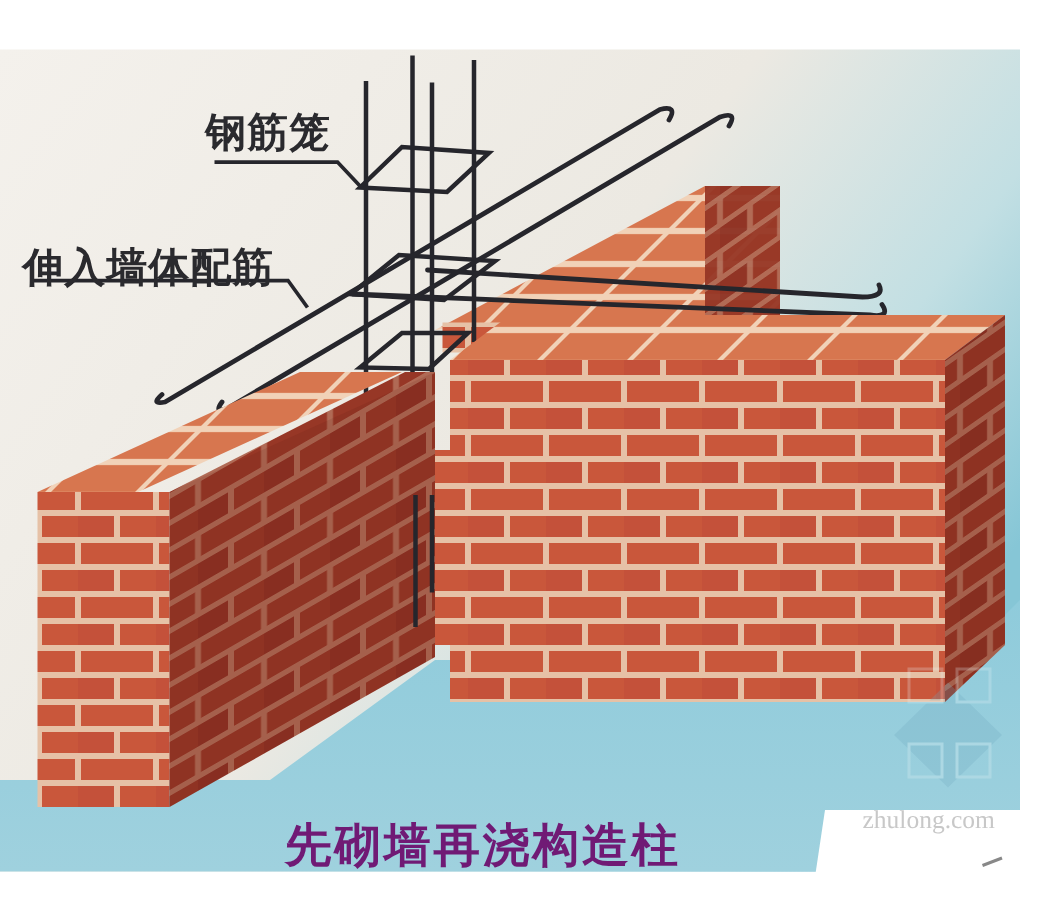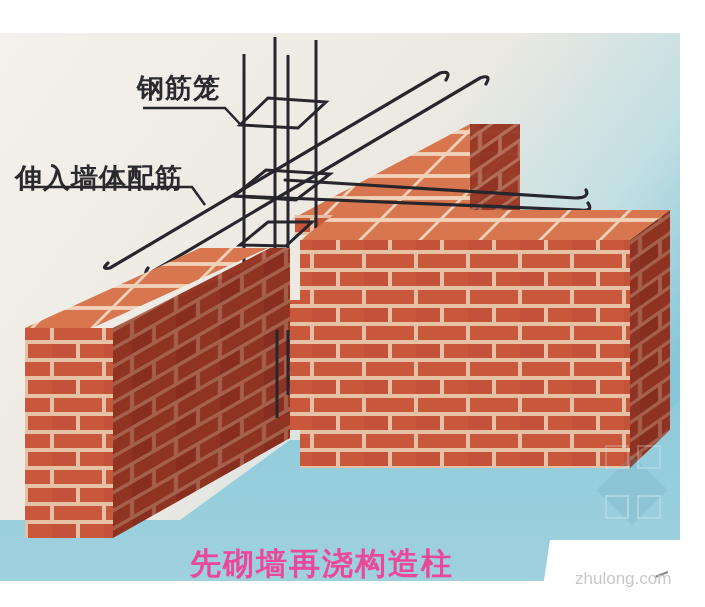--- a/index.html
+++ b/index.html
@@ -1,22 +1,22 @@
 <!DOCTYPE html>
 <html><head>
 <meta charset="utf-8">
 <style>
   html,body{margin:0;padding:0;background:#ffffff;}
   body{width:705px;height:607px;position:relative;overflow:hidden;font-family:"DejaVu Sans",sans-serif;}
   #stage{position:absolute;left:0;top:0;width:705px;height:597px;}
   .label{position:absolute;font-family:"DejaVu Serif",serif;font-weight:bold;color:#2a2a2e;letter-spacing:1px;white-space:nowrap;}
   #lbl-cage{left:137px;top:70px;font-size:27px;}
   #lbl-wallbar{left:15px;top:160px;font-size:27px;}
-  #lbl-caption{left:190px;top:543px;font-size:31px;color:#ec4899;letter-spacing:2px;}
-  #watermark{position:absolute;left:575px;top:537px;font-size:17px;color:#c8c8c8;font-family:Liberation Sans, sans-serif;margin-top:32px;}
+  #lbl-caption{left:190px;top:543px;font-size:31px;color:#701a75;letter-spacing:2px;}
+  #watermark{position:absolute;left:575px;top:537px;font-size:17px;color:#c8c8c8;font-family:Liberation Serif, serif;}
 </style>
 </head>
 <body>
 
 <div id="stage">
 <svg width="705" height="607" viewBox="0 0 705 607" xmlns="http://www.w3.org/2000/svg">
   <defs>
     <linearGradient id="bg" x1="0" y1="0" x2="1" y2="0.6">
       <stop offset="0" stop-color="#f4f1ec"></stop>
       <stop offset="0.55" stop-color="#ece9e2"></stop>

